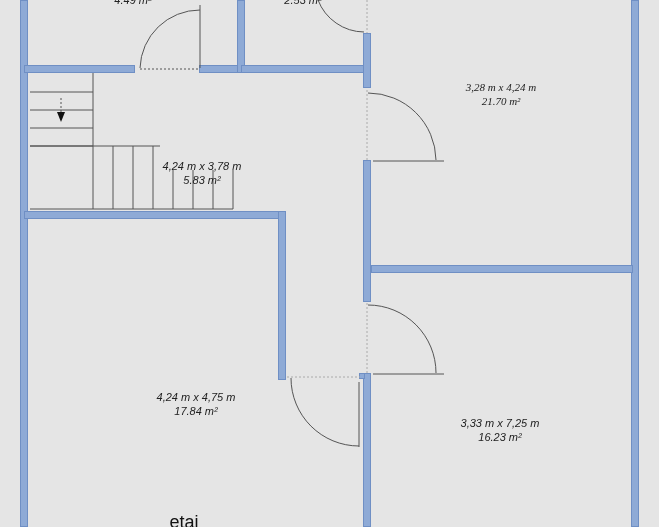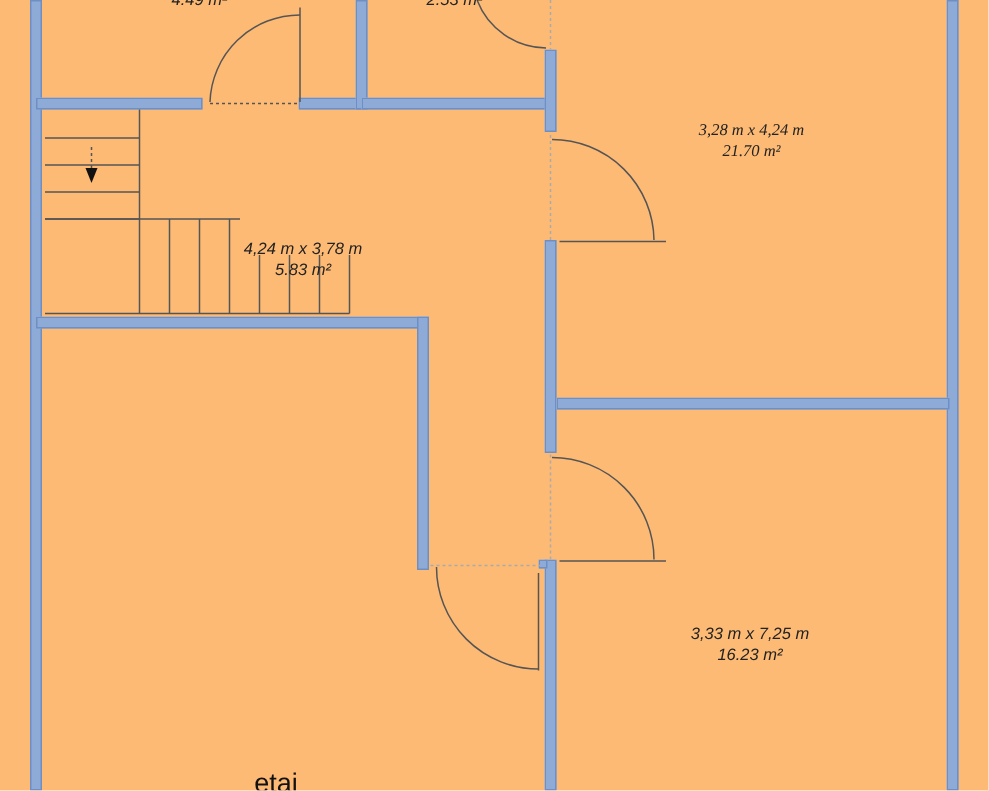--- a/index.html
+++ b/index.html
@@ -1,21 +1,21 @@
 <!DOCTYPE html>
 <html><head>
 <meta charset="utf-8">
 <style>
   html, body { margin: 0; padding: 0; background: #ffffff; }
   #canvas {
     position: relative;
     width: 659px;
     height: 527px;
     overflow: hidden;
-    background: #fdba74;
+    background: #e5e5e5;
     font-family: "Liberation Sans", sans-serif;
   }
   .wall {
     position: absolute;
     background: #8eaad6;
     box-shadow: inset 0 0 0 1px #6f8fc4;
   }
   .label {
     position: absolute;
     font-style: italic;
@@ -110,19 +110,23 @@
     <div>2.53 m²</div>
   </div>
   <div class="label" style="left:501px; top:80px;font-family:Liberation Serif, serif;">
     <div>3,28 m x 4,24 m</div>
     <div>21.70 m²</div>
   </div>
   <div class="label" style="left:202px; top:159px;">
     <div>4,24 m x 3,78 m</div>
     <div>5.83 m²</div>
   </div>
+  <div class="label" style="left:196px; top:390px;">
+    <div>4,24 m x 4,75 m</div>
+    <div>17.84 m²</div>
+  </div>
   <div class="label" style="left:500px; top:416px;">
     <div>3,33 m x 7,25 m</div>
     <div>16.23 m²</div>
   </div>
 
   <div class="floor-label" style="left:184px; top:512px;">etaj</div>
 </div>
 
 </body></html>

